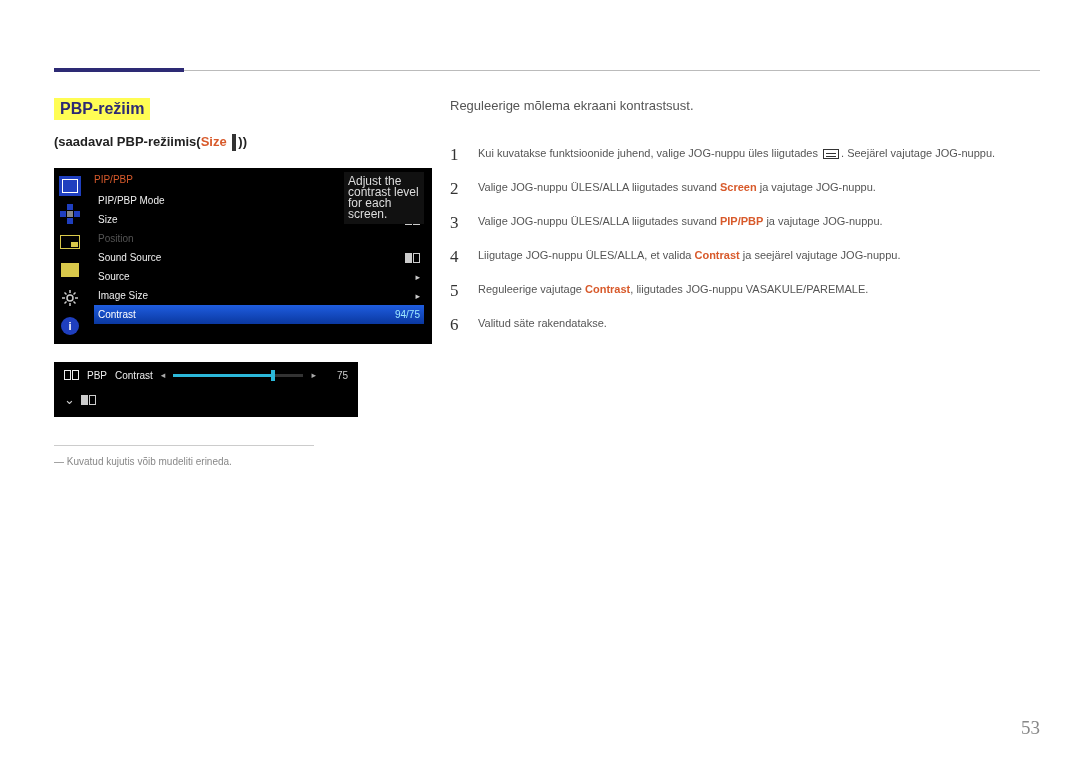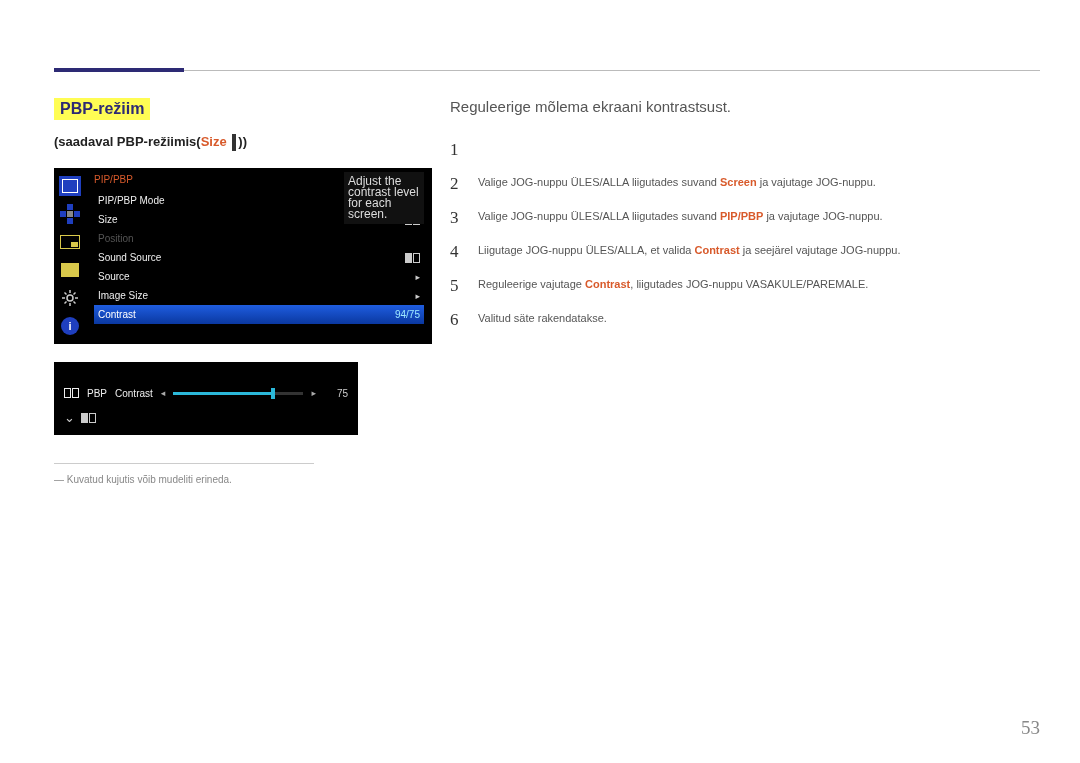--- a/index.html
+++ b/index.html
@@ -162,21 +162,21 @@
   }
   .pbp-size-icon span {
     width:7px; height:10px; border:1px solid currentColor;
   }
 
   
   .slider-panel {
     width: 304px;
     background: #000;
     margin-top: 18px;
-    padding: 20px 10px 10px 10px;
+    padding: 2px 10px 10px 10px;
     color: #eee;
     font-size: 10px;
   }
   .slider-row {
     display: flex; align-items: center; gap: 8px; height: 22px;
   }
   .slider-row .pbp-size-icon { color:#eee; }
   .slider-label { color:#eee; }
   .slider-track {
     flex: 1; height: 3px; background: #333; position: relative;
@@ -213,22 +213,22 @@
   
   .right-col {
     position: absolute;
     left: 450px;
     top: 98px;
     width: 585px;
     font-size: 11px;
     color: #333;
   }
   .intro {
-    margin-bottom: 25px;
-    font-size: 15px;
+    margin-bottom: 32px;
+    font-size: 13px;
     color: #555;
   }
   .steps {
     display: flex;
     flex-direction: column;
     gap: 14px;
   }
   .step {
     display: flex;
     gap: 14px;
@@ -404,20 +404,23 @@
   </div>
 </div>
 
 <div class="right-col">
   <div class="intro">Reguleerige mõlema ekraani kontrastsust.</div>
 
   <div class="steps">
 
     <div class="step">
       <div class="step-num">1</div>
+      <div class="step-text">
+        <span>Kui kuvatakse funktsioonide juhend, valige JOG-nuppu üles liigutades </span><span class="menu-glyph"></span><span>. Seejärel vajutage JOG-nuppu.</span>
+      </div>
     </div>
 
     <div class="step">
       <div class="step-num">2</div>
       <div class="step-text">
         <span>Valige JOG-nuppu ÜLES/ALLA liigutades suvand </span><span class="orange">Screen</span><span> ja vajutage JOG-nuppu.</span>
       </div>
     </div>
 
     <div class="step">

